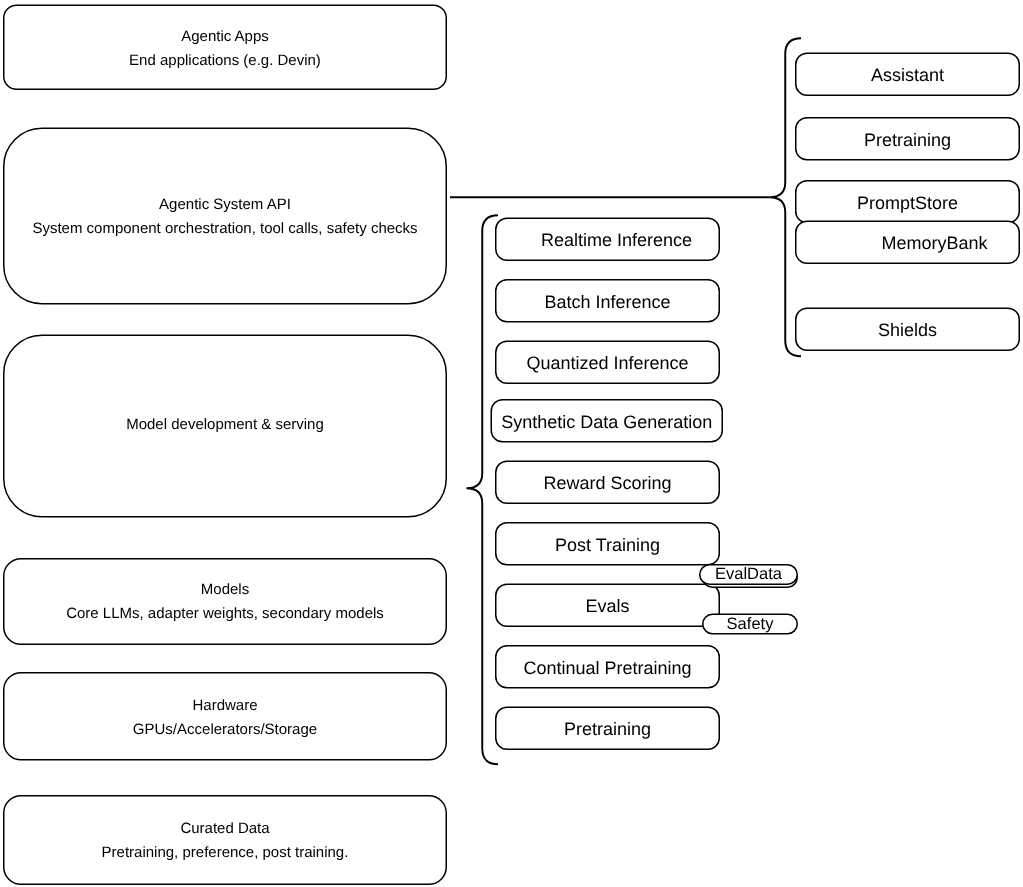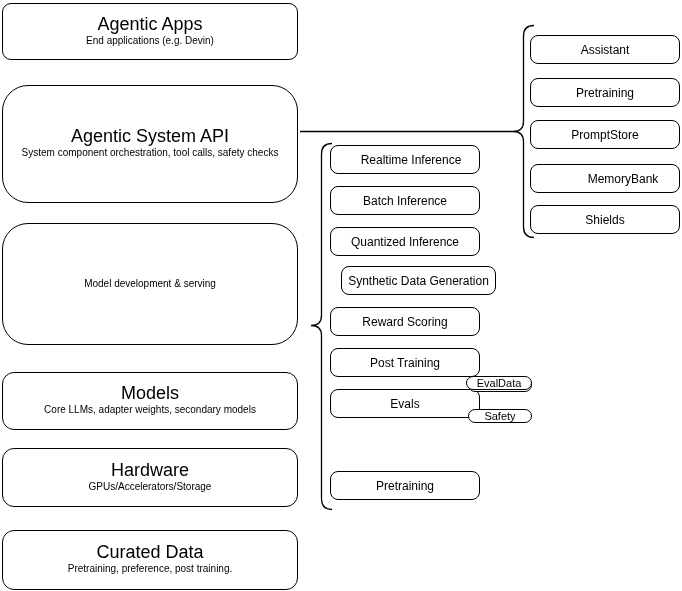--- a/index.html
+++ b/index.html
@@ -32,21 +32,21 @@
     background: #ffffff;
     box-sizing: border-box;
     display: flex;
     flex-direction: column;
     align-items: center;
     justify-content: center;
     gap: 3px;
     text-align: center;
   }
   .box-title {
-    font-size: 18px;
+    font-size: 10px;
     color: #000000;
     line-height: 15px;
     white-space: nowrap;
   }
   .box-subtitle {
     font-size: 10px;
     color: #000000;
     line-height: 12px;
     white-space: nowrap;
     text-align: center;
@@ -132,31 +132,34 @@
 
   <div class="item-box mid-box" style="top:145px;padding-left:12px;">
     <span>Realtime Inference</span>
   </div>
   <div class="item-box mid-box" style="top:186px;">
     <span>Batch Inference</span>
   </div>
   <div class="item-box mid-box" style="top:227px;">
     <span>Quantized Inference</span>
   </div>
-  <div class="item-box mid-box wide" style="top:266px;margin-left:14px;">
+  <div class="item-box mid-box wide" style="top:266px;">
     <span>Synthetic Data Generation</span>
   </div>
   <div class="item-box mid-box" style="top:307px;">
     <span>Reward Scoring</span>
   </div>
   <div class="item-box mid-box" style="top:348px;">
     <span>Post Training</span>
   </div>
   <div class="item-box mid-box" style="top:389px;">
     <span>Evals</span>
+  </div>
+  <div class="item-box mid-box" style="top:430px;">
+    <span>Continual Pretraining</span>
   </div>
   <div class="item-box mid-box" style="top:471px;">
     <span>Pretraining</span>
   </div>
 
   <div class="pill" style="left:468px;top:378px;width:64px;">
     <span>Harness</span>
   </div>
   <div class="pill" style="left:466px;top:376px;width:66px;">
     <span>EvalData</span>
@@ -167,20 +170,20 @@
 
   <div class="item-box right-box" style="top:35px;">
     <span>Assistant</span>
   </div>
   <div class="item-box right-box" style="top:78px;">
     <span>Pretraining</span>
   </div>
   <div class="item-box right-box" style="top:120px;">
     <span>PromptStore</span>
   </div>
-  <div class="item-box right-box" style="top:164px;padding-left:36px;">
+  <div class="item-box right-box" style="top:147px;padding-left:36px;">
     <span>MemoryBank</span>
   </div>
   <div class="item-box right-box" style="top:205px;">
     <span>Shields</span>
   </div>
 
 </div>
 
 </body></html>

